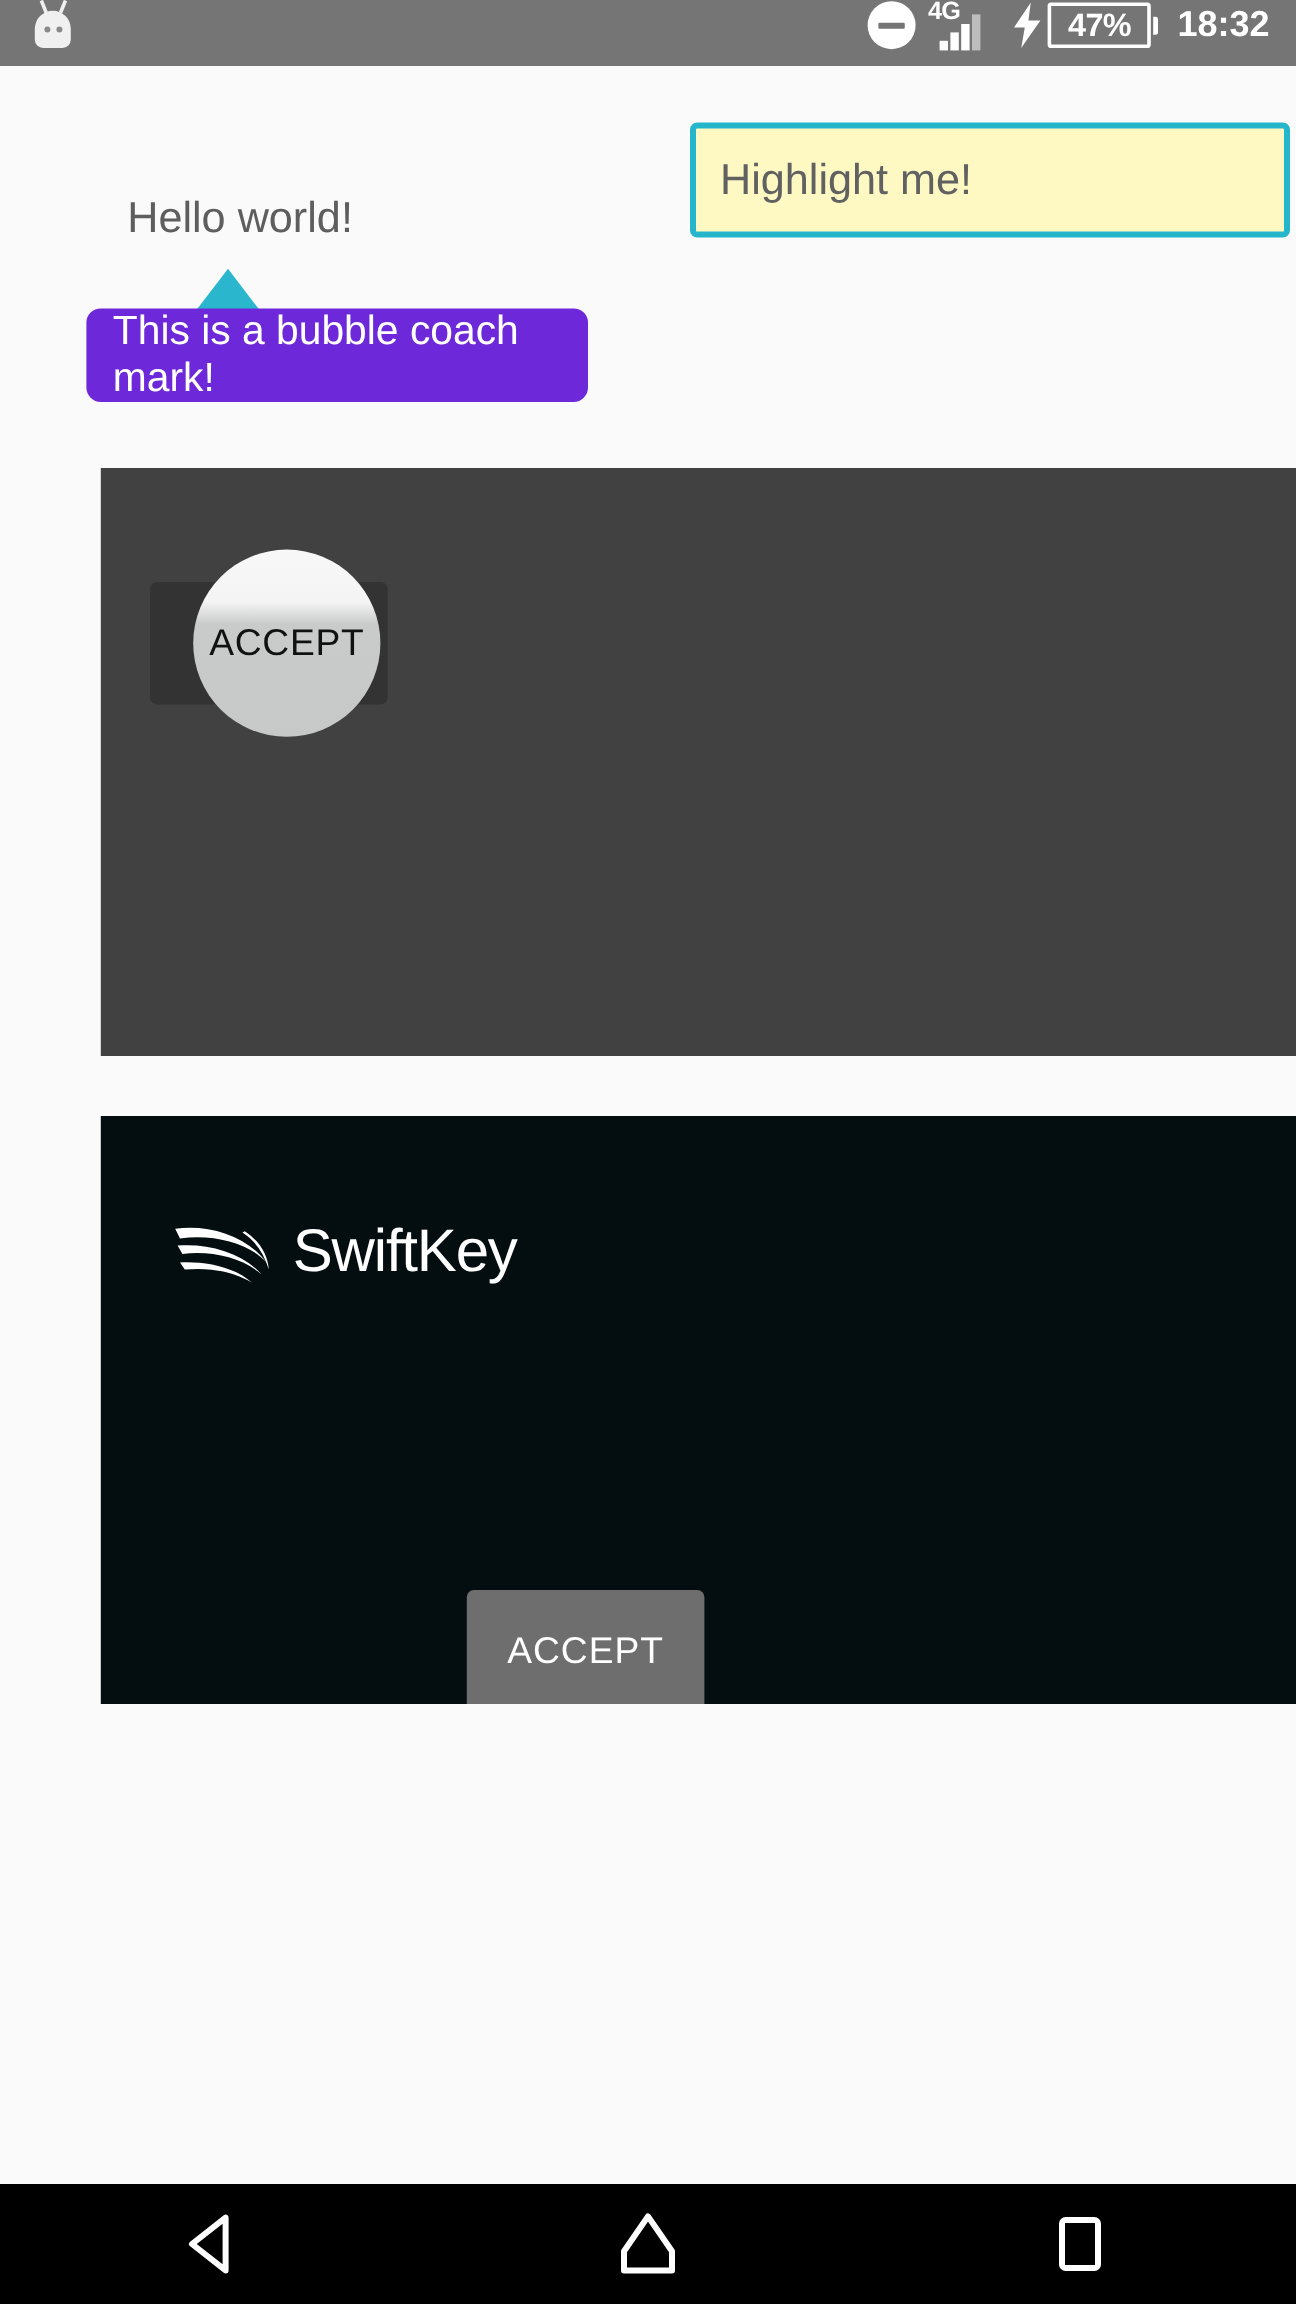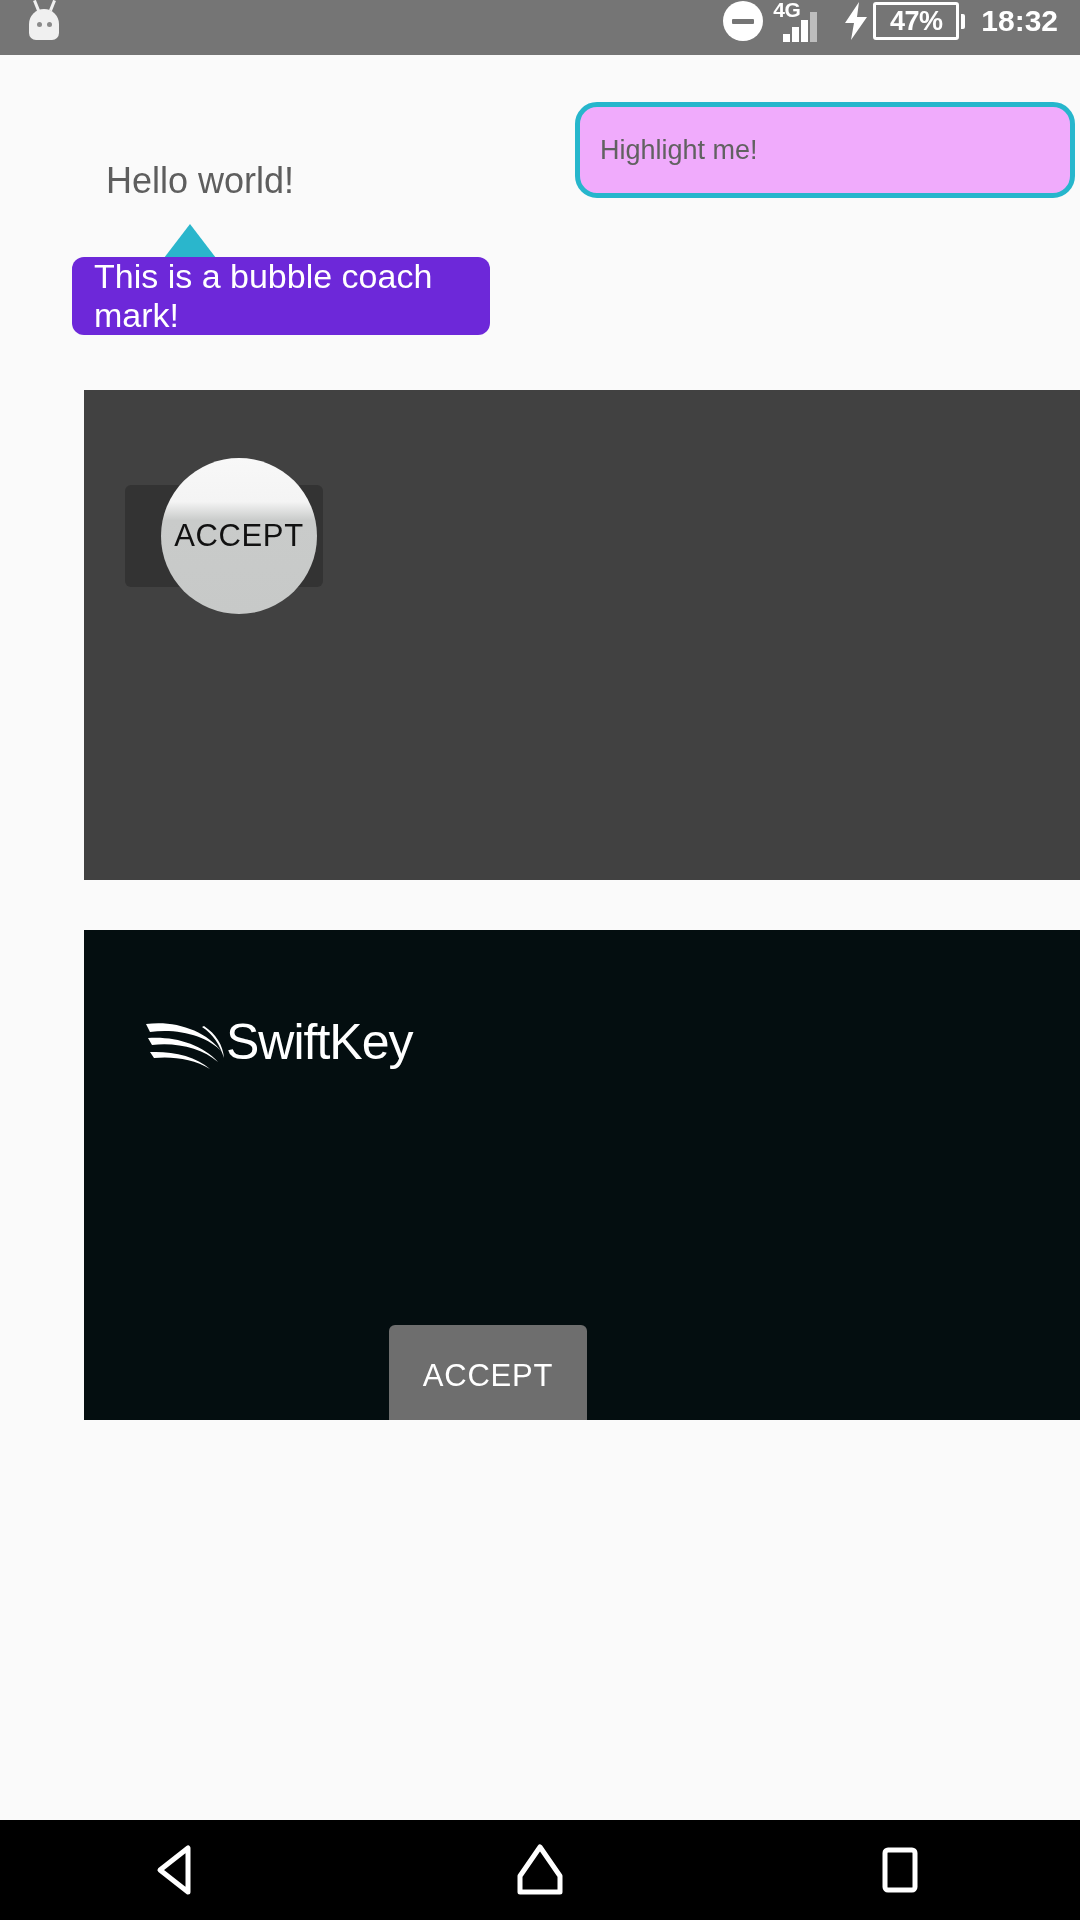--- a/index.html
+++ b/index.html
@@ -103,25 +103,25 @@
 
   .hello-text {
     position:absolute; left:62px; top:105px;
     font-size:36px; color:#5e5e5e;
   }
 
   .highlight-field {
     position:absolute; left:531px; top:47px;
     width:500px; height:96px;
     border:5px solid #26b6cc;
-    border-radius:22px;
-    background:#f0abfc;
+    border-radius:6px;
+    background:#fef9c3;
     display:flex; align-items:center;
     padding:0 20px;
-    font-size:27px; color:#616161;
+    font-size:36px; color:#616161;
   }
 
   
   .bubble-wrap {
     position:absolute; left:28px; top:169px; width:418px;
   }
   .bubble-arrow {
     position:absolute; left:92px; top:0;
     width:0; height:0;
     border-left:26px solid transparent;
@@ -169,21 +169,21 @@
 
   
   .swiftkey-panel {
     position:absolute; left:40px; top:875px;
     width:1002px; height:490px;
     background:#040e10;
     overflow:hidden;
   }
   .sk-logo-row {
     position:absolute; left:60px; top:82px;
-    display:flex; align-items:center; 
+    display:flex; align-items:center; gap:18px;
   }
   .sk-mark { width:82px; height:60px; }
   .sk-name {
     font-size:50px; color:#ffffff; letter-spacing:-1px;
     font-family:"Liberation Sans", sans-serif;
   }
   .sk-question {
     position:absolute; left:0; top:230px; width:1002px;
     text-align:center; font-size:38px; color:#d4d6d6;
   }

